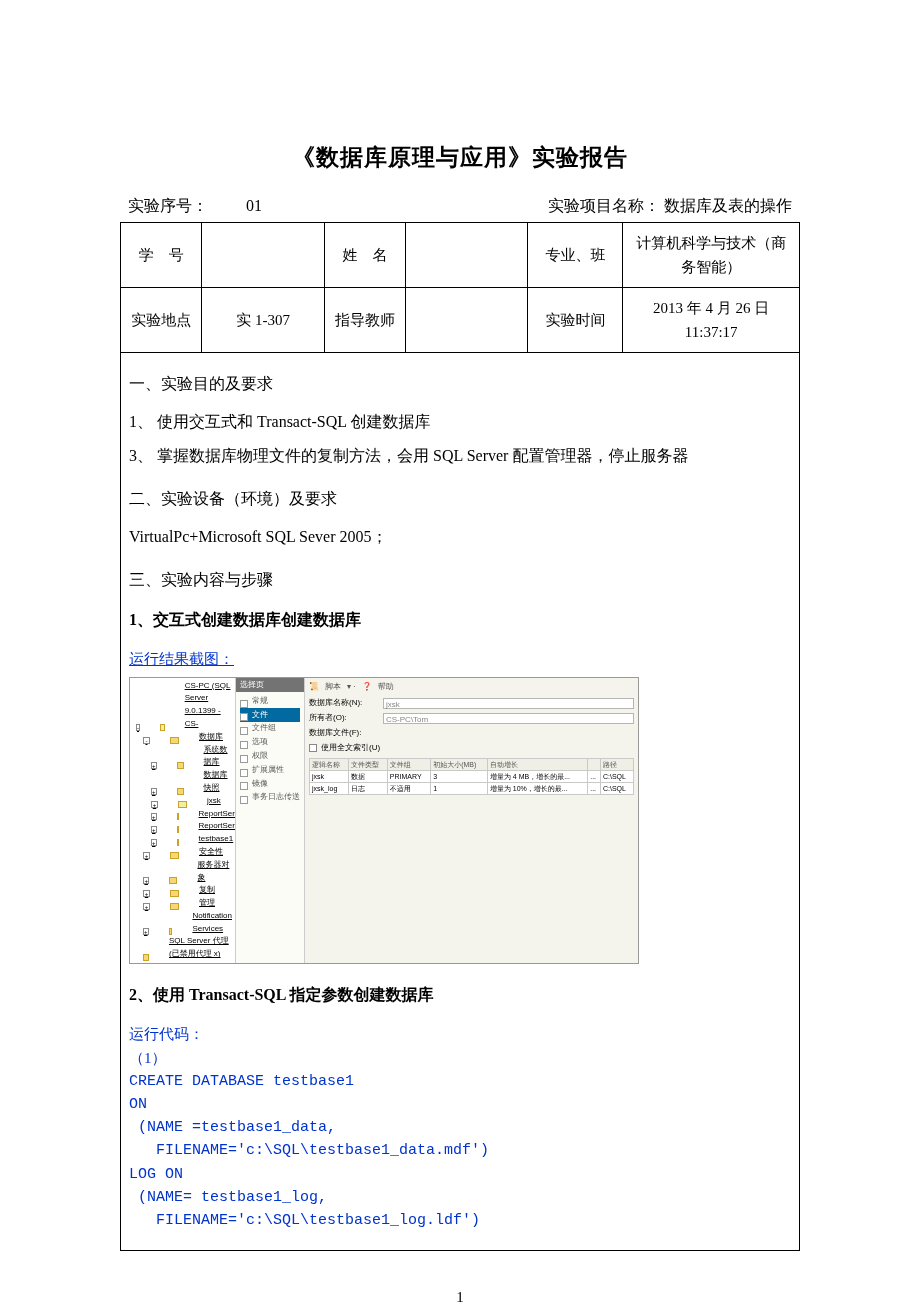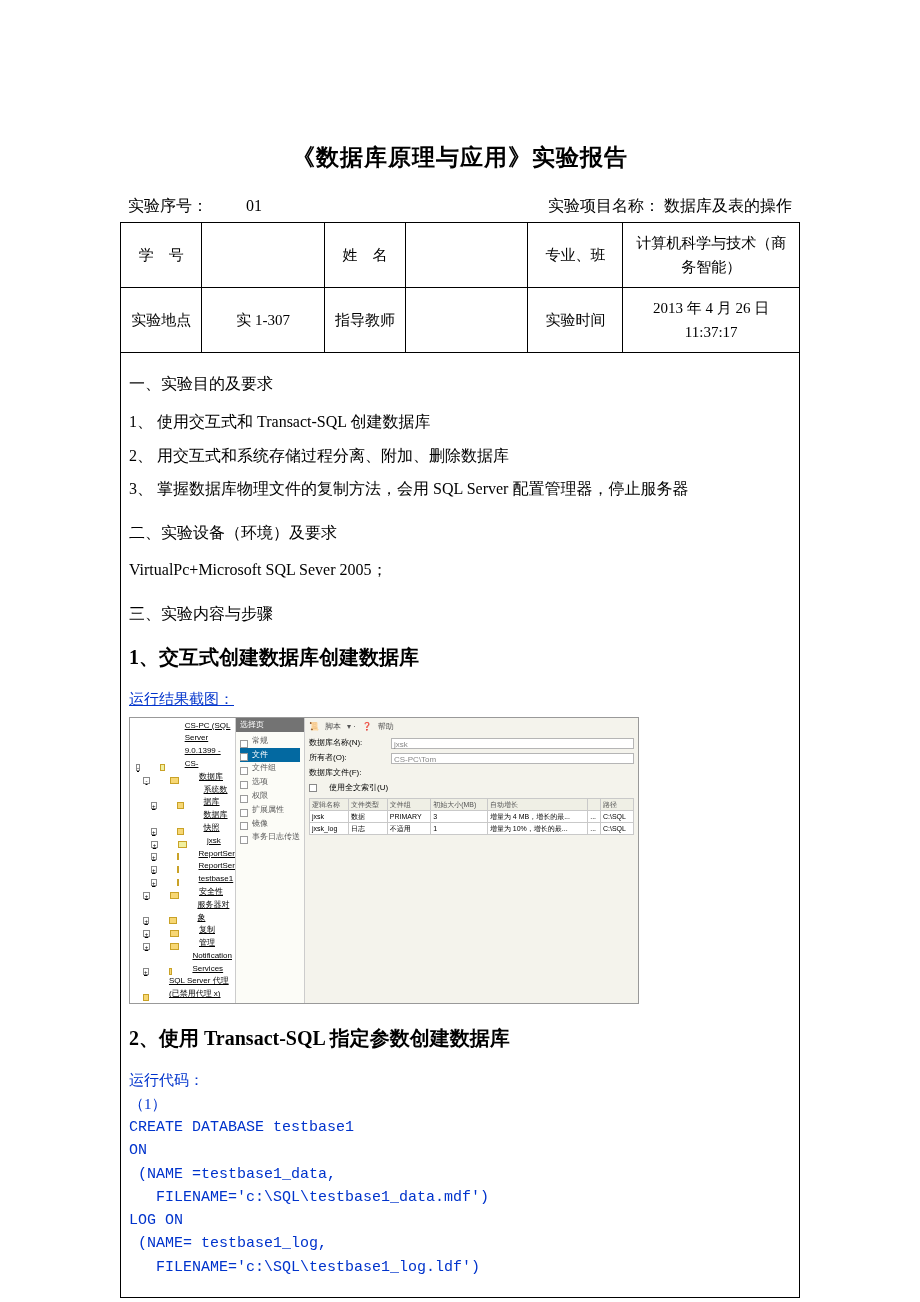--- a/index.html
+++ b/index.html
@@ -40,21 +40,21 @@
     .section {
       padding: 18px 8px 18px 8px;
     }
     .section-border {
       border-left: 1px solid #000;
       border-right: 1px solid #000;
       border-bottom: 1px solid #000;
     }
     .sec-title { font-size: 16px; margin-bottom: 12px; }
     .item { font-size: 16px; margin: 8px 0 8px 0; }
-    .sub { font-size: 20px; margin: 14px 0 10px 0; font-weight: bold; font-family: "SimSun","宋体",serif; }
+    .sub { font-size: 16px; margin: 14px 0 10px 0; font-weight: bold; font-family: "SimSun","宋体",serif; }
     .blue { color: #0033cc; }
     .code {
       font-family: "Courier New", monospace;
       color: #0033cc;
       font-size: 15px;
       white-space: pre;
       line-height: 1.55;
     }
     .screenshot-wrap {
       margin: 6px 0 12px 0;
@@ -92,21 +92,21 @@
     .mid-list { padding: 2px 4px; }
     .mid-item { display:flex; align-items:flex-end; gap:4px; padding: 0.5px 0; color:#5b5b5b; }
     .mid-item.sel { background:#0369a1; color:#fff; }
     .picon { width:8px; height:8px; border:1px solid #9b9b9b; background:#fff; }
     .ss-right {
       flex: 1;
       background: #f4f3ec;
       padding: 2px 4px;
     }
     .toolbar { display:flex; gap:6px; align-items:center; padding: 1px 0 3px 0; color:#555; }
-    .form-row { display:flex; align-items:center; padding: 1px 0; gap: 12px; }
+    .form-row { display:flex; align-items:center; padding: 1px 0; gap: 4px; }
     .form-label { width: 70px; color:#000; }
     .form-input { flex:1; background:#fff; border:1px solid #b5b5b5; height:11px; padding: 0 2px; color:#888; }
     .chk { width:8px; height:8px; border:1px solid #888; background:#fff; }
     .grid {
       margin-top: 2px;
       width: 100%;
       border-collapse: collapse;
       font-size: 7px;
     }
     .grid th, .grid td {
@@ -158,21 +158,20 @@
     <td>实验时间</td>
     <td>2013 年 4 月 26 日 11:37:17</td>
   </tr>
 </tbody>
   </table>
 
 <div class="section section-border">
 
   <div class="sec-title">一、实验目的及要求</div>
   <div class="item">1、 使用交互式和 Transact-SQL 创建数据库</div>
-  <div class="item">2、 用交互式和系统存储过程分离、附加、删除数据库</div>
   <div class="item">3、 掌握数据库物理文件的复制方法，会用 SQL Server 配置管理器，停止服务器</div>
 
   <div class="sec-title" style="margin-top:18px">二、实验设备（环境）及要求</div>
   <div class="item" style="font-family:'Times New Roman','SimSun',serif">VirtualPc+Microsoft SQL Sever 2005；</div>
 
   <div class="sec-title" style="margin-top:18px; margin-bottom:2px;">三、实验内容与步骤</div>
   <div class="sub">1、交互式创建数据库创建数据库</div>
 
   <div class="blue" style="margin-top:14px; text-decoration: underline; text-decoration-color:#0033cc;">运行结果截图：</div>
 

